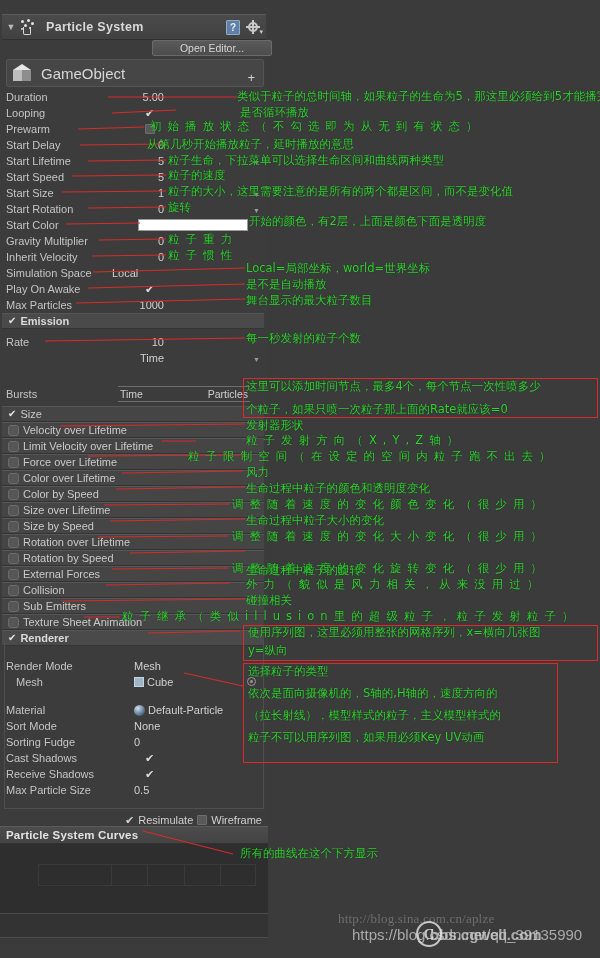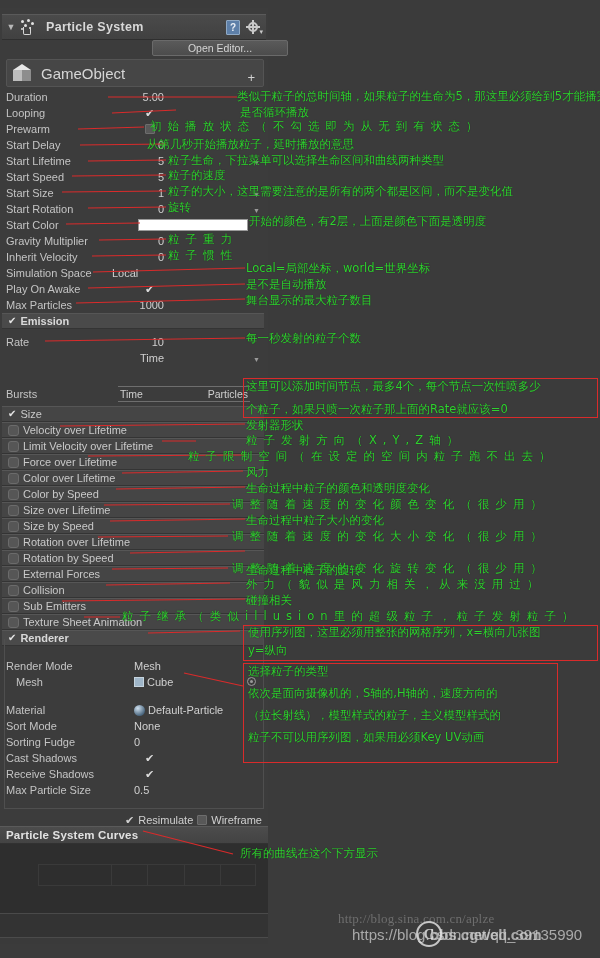--- a/index.html
+++ b/index.html
@@ -80,21 +80,21 @@
     position:absolute; left:6px; top:0px; width:2px; height:14px;
     background:#c9c9c9; text-decoration:none;
   }
   .gear-icon em {
     position:absolute; left:0px; top:6px; width:14px; height:2px;
     background:#c9c9c9;
   }
   .gear-arrow{ position:absolute; right:-3px; bottom:-2px; color:#c9c9c9; font-size:7px;}
 
   .open-editor {
-    position:absolute; left:152px; top:40px; width:136px; height:16px;
+    position:absolute; left:152px; top:40px; width:120px; height:16px;
     background: linear-gradient(#5a5a5a,#4c4c4c);
     border:1px solid #6a6a6a; border-radius:2px;
     color:#d5d5d5; font-size:10.5px;
     display:flex; align-items:center; justify-content:center;
   }
 
   .go-box {
     position:absolute; left:6px; top:59px; width:258px; height:28px;
     background:#464646; border:1px solid #545454; border-radius:2px;
     display:flex; align-items:center;

